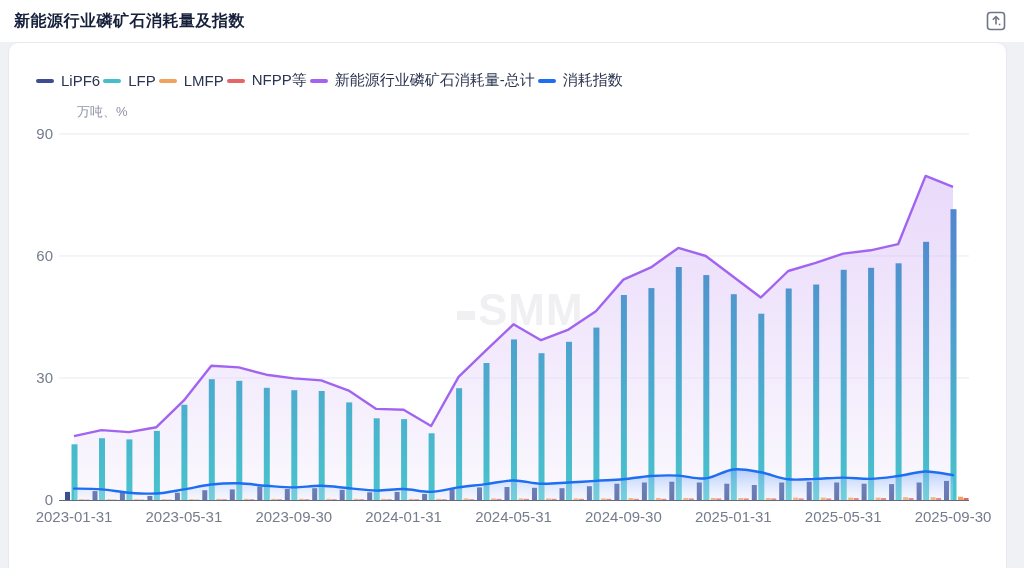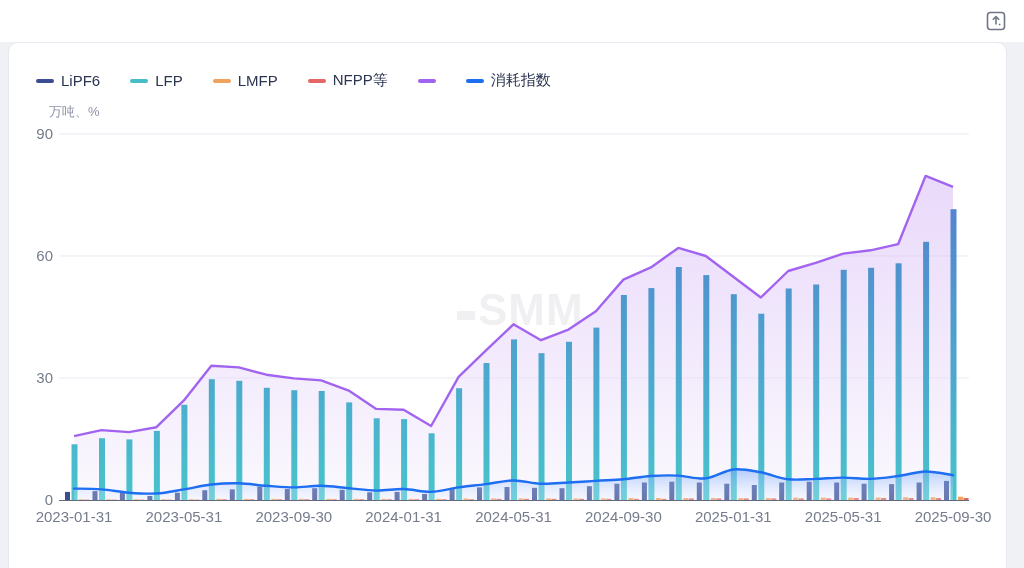--- a/index.html
+++ b/index.html
@@ -24,43 +24,44 @@
   .page-bg {
     position: absolute; left: 0; top: 42px; width: 1024px; height: 526px;
     background: #eff1f5;
   }
   .panel {
     position: absolute; left: 8px; top: 42px; width: 999px; height: 560px;
     background: #ffffff; border: 1px solid #e7e9f0; border-radius: 10px;
   }
   .legend {
     position: absolute; left: 27px; top: 28px; display: flex;
-    align-items: center; gap: 30px; z-index: 3; text-align: right;
+    align-items: center; gap: 3px; z-index: 3; text-align: right;
   }
   .legend-item {
     display: flex; align-items: center; gap: 7px; cursor: pointer;
     font-size: 15px; color: #2b3450; white-space: nowrap;
   }
   .legend-swatch { width: 18px; height: 4px; border-radius: 2px; display: inline-block; }
   .unit-label {
-    position: absolute; left: 40px; top: 60px; font-size: 13px; color: #8d93a6; z-index: 3;
+    position: absolute; left: 68px; top: 60px; font-size: 13px; color: #8d93a6; z-index: 3;
   }
   .watermark {
     position: absolute; left: 448px; top: 226px; z-index: 0;
     display: flex; align-items: center; color: #f0f0f3;
     font-weight: 900; font-size: 44px; letter-spacing: 1px; user-select: none; margin-top: 16px;
   }
   .watermark .wm-bar { width: 18px; height: 9px; background: #f0f0f3; margin-right: 3px; margin-top: 10px; }
   svg.chart { position: absolute; left: 0; top: 0; z-index: 1; }
   .tick-text { font-size: 15px; fill: #757c8c; font-family: "Liberation Sans", sans-serif; }
 </style>
 </head>
 <body>
 
 <div class="header">
+  <span class="page-title">新能源行业磷矿石消耗量及指数</span>
   <button class="export-btn" title="">
     <svg width="24" height="24" viewBox="0 0 24 24" fill="none" stroke="currentColor" stroke-width="1.6">
       <rect x="3.5" y="3.5" width="17" height="17" rx="3"></rect>
       <path d="M12 15.5 V8"></path>
       <path d="M8.8 10.8 L12 7.6 L15.2 10.8"></path>
       <path d="M14.8 15.5 h1.6"></path>
     </svg>
   </button>
 </div>
 
@@ -79,20 +80,21 @@
       <div class="legend-item">
         <span class="legend-swatch" style="background: rgb(240, 163, 92);"></span>
         <span>LMFP</span>
       </div>
       <div class="legend-item">
         <span class="legend-swatch" style="background: rgb(229, 102, 102);"></span>
         <span>NFPP等</span>
       </div>
       <div class="legend-item">
         <span class="legend-swatch" style="background: rgb(162, 100, 240);"></span>
+        <span>新能源行业磷矿石消耗量-总计</span>
       </div>
       <div class="legend-item">
         <span class="legend-swatch" style="background: rgb(29, 110, 242);"></span>
         <span>消耗指数</span>
       </div>
     </div>
   <div class="unit-label">万吨、%</div>
   <div class="watermark">
     <span class="wm-bar"></span>
     <span>SMM</span>

